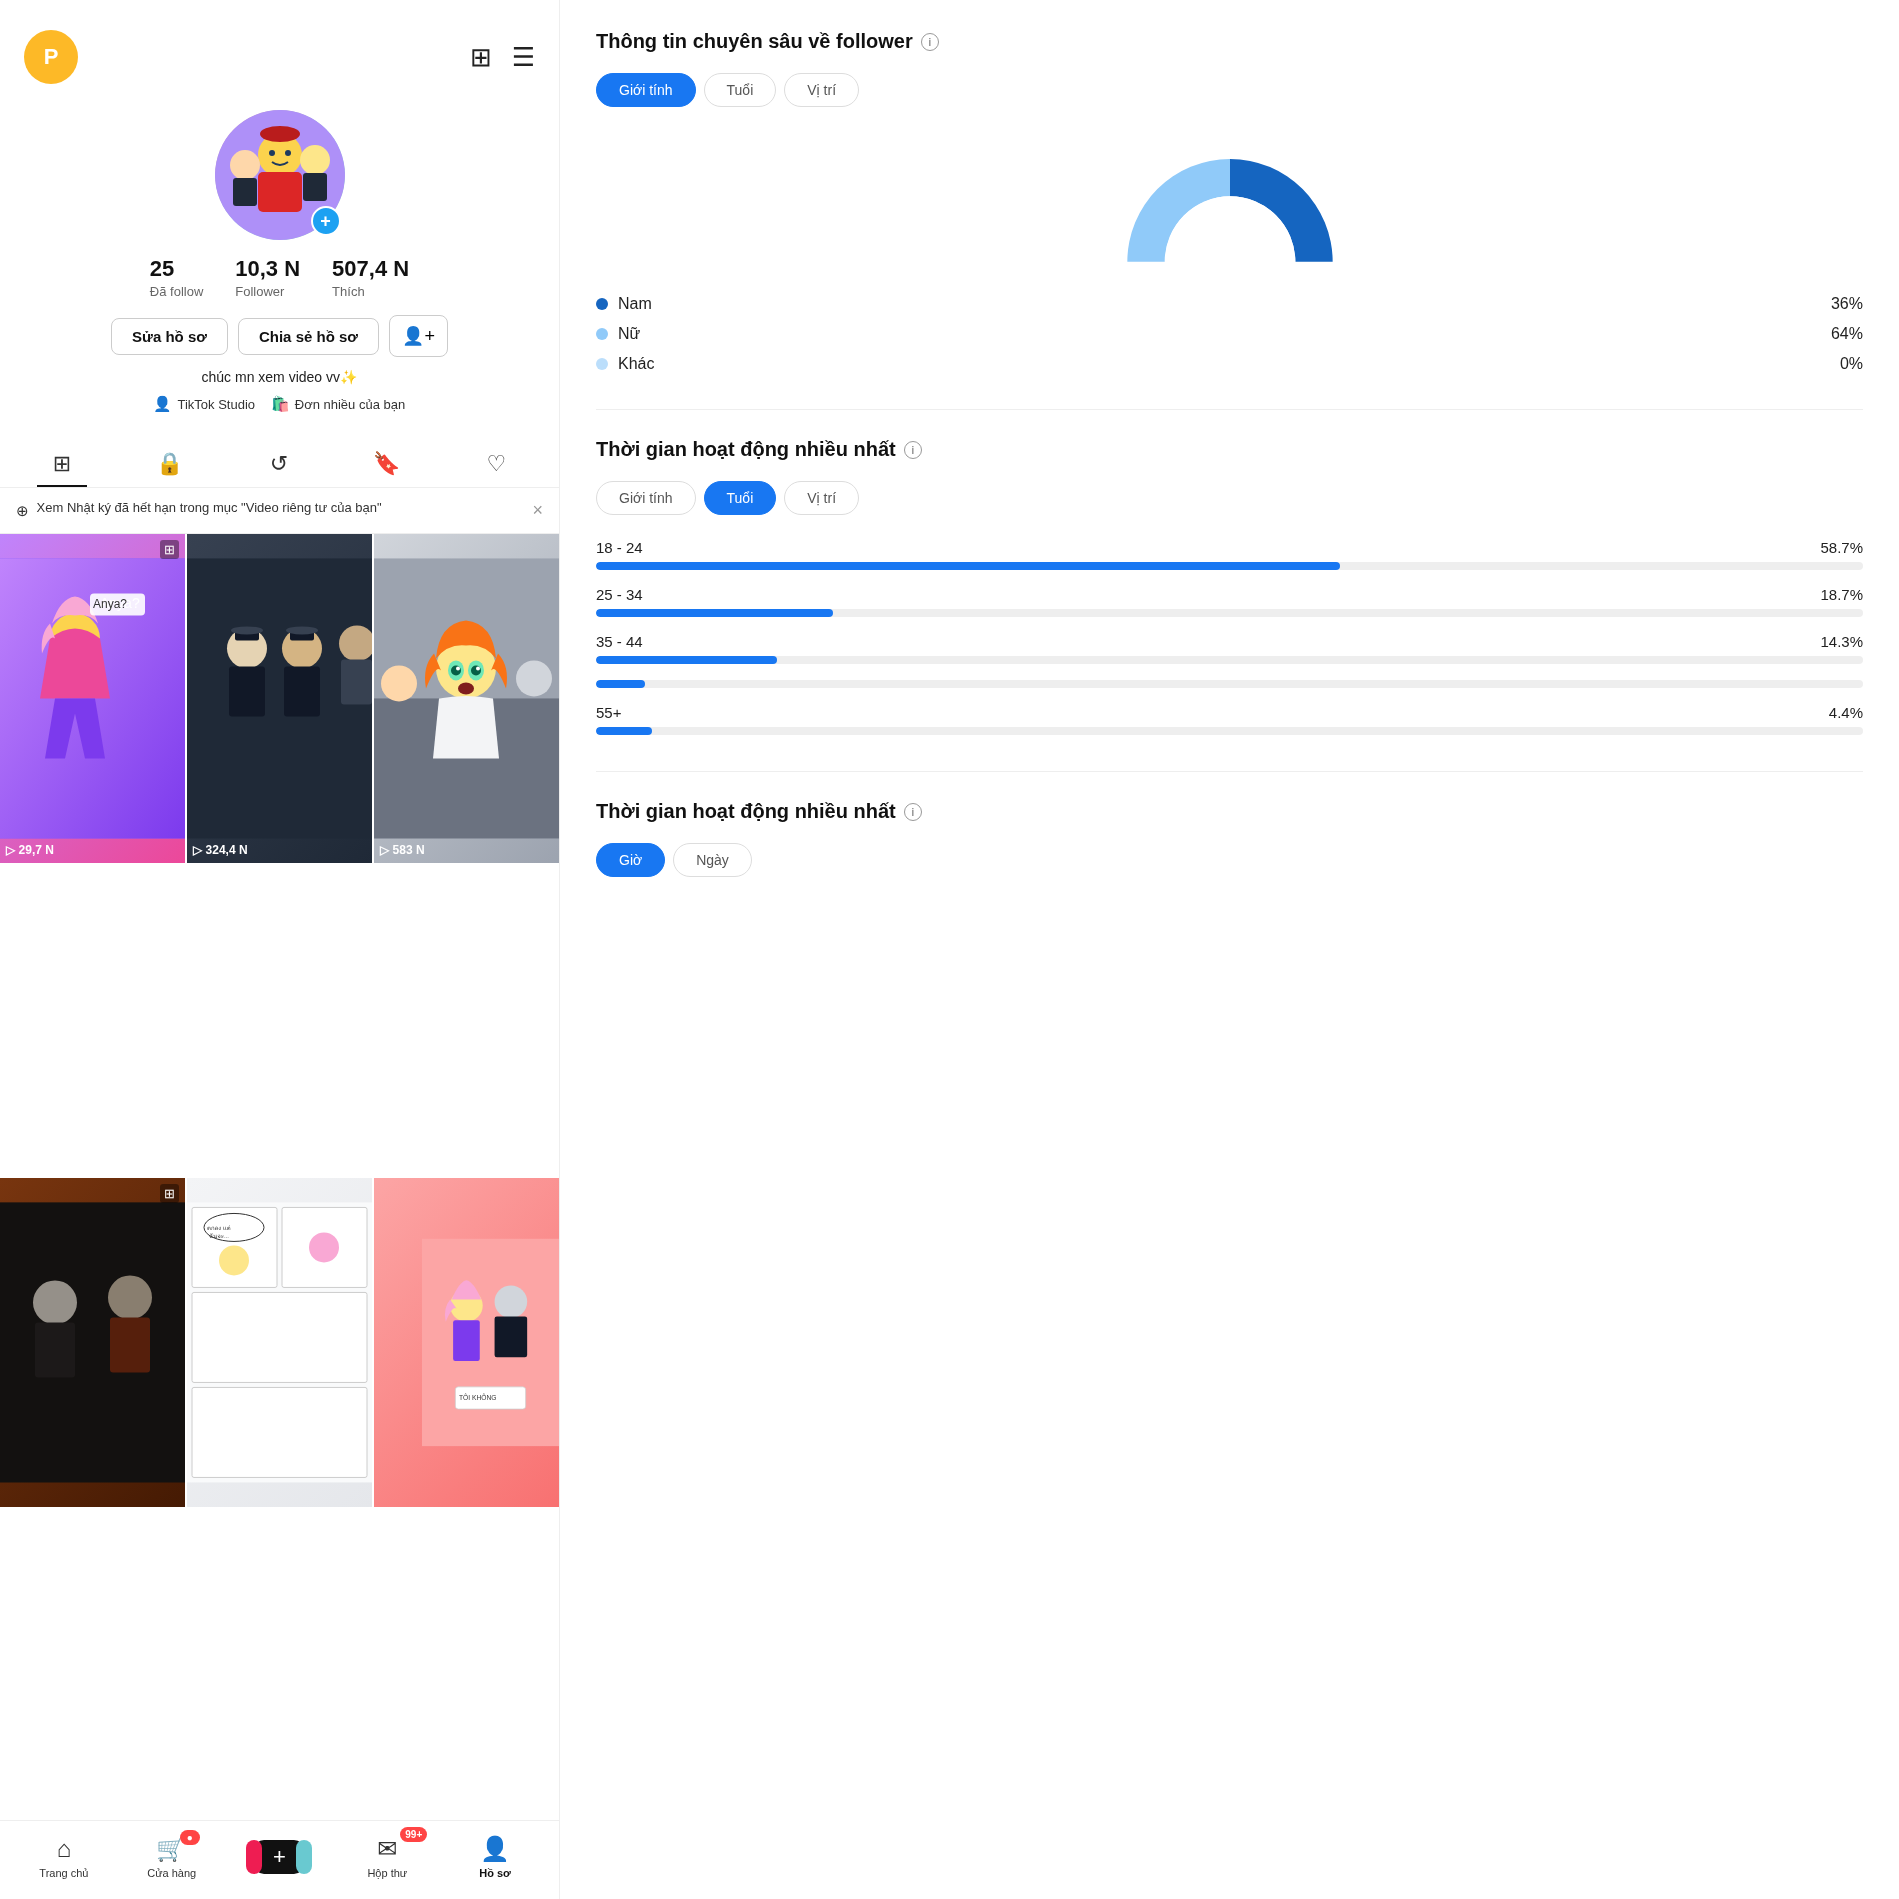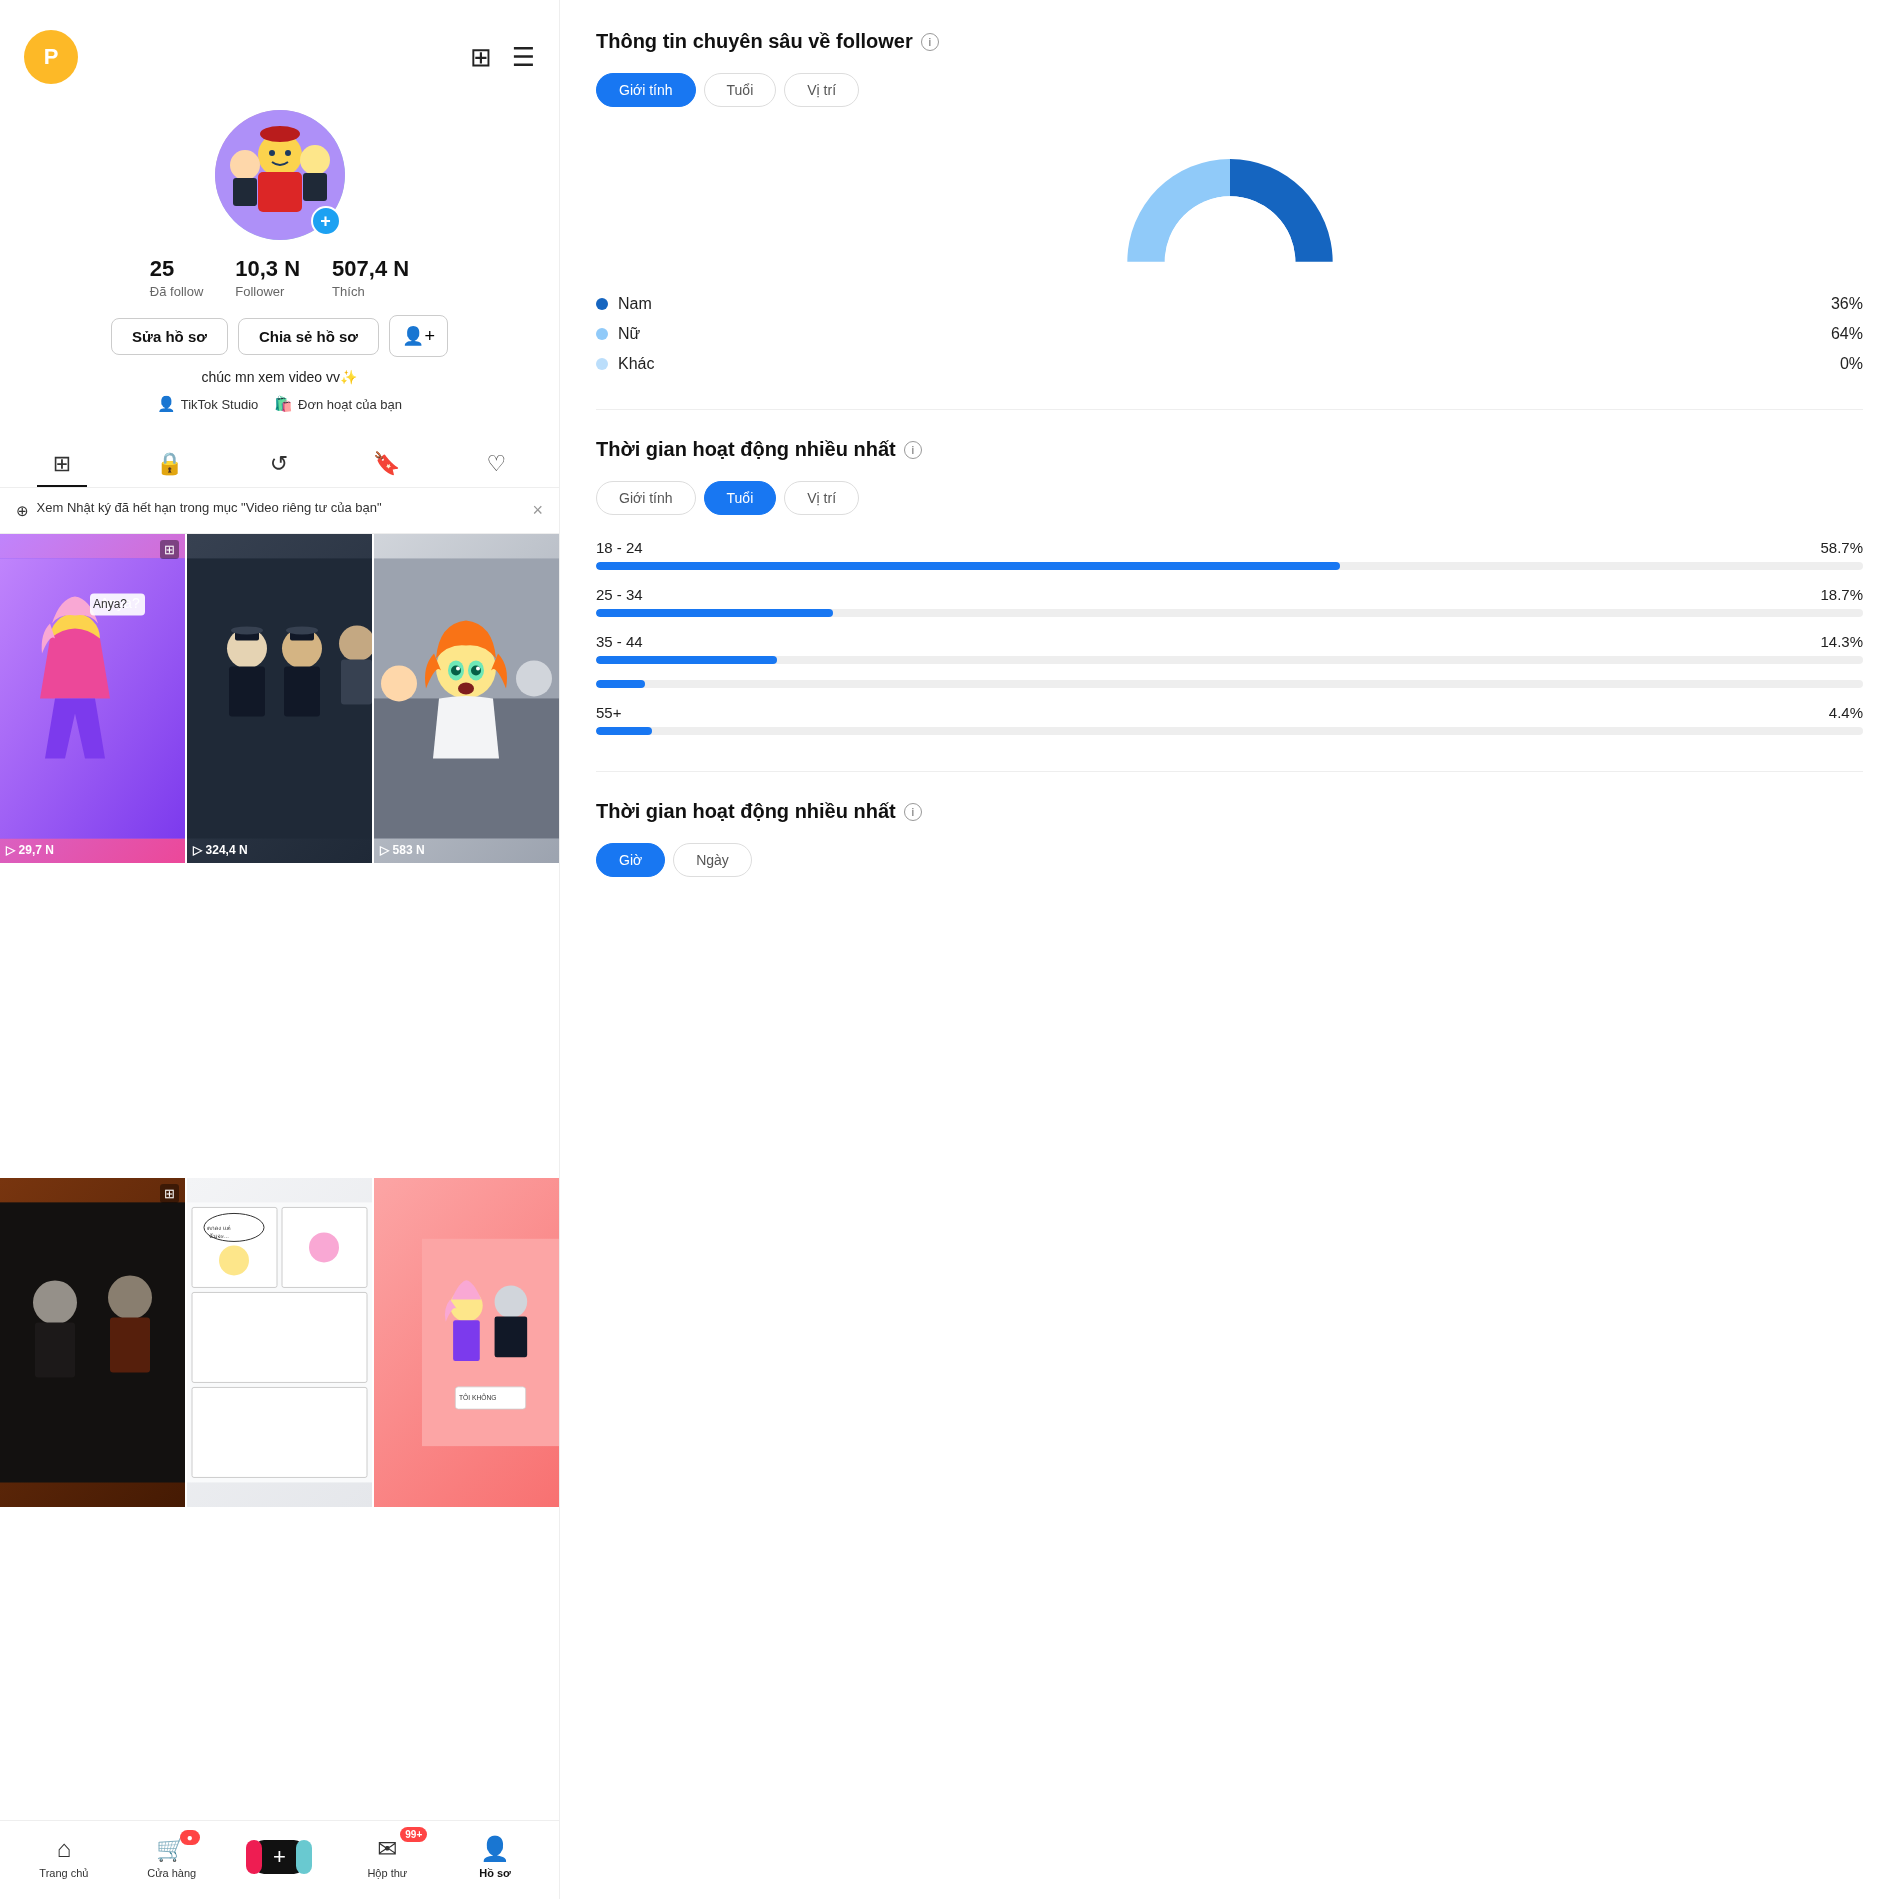--- a/index.html
+++ b/index.html
@@ -505,21 +505,21 @@
 
     <div class="bio-text">chúc mn xem video vv✨</div>
 
     <div class="bio-links">
       <div class="bio-link">
         <span class="bio-link-icon">👤</span>
         <span>TikTok Studio</span>
       </div>
       <div class="bio-link">
         <span class="bio-link-icon">🛍️</span>
-        <span>Đơn hoạt của bạn</span>
+        <span>Đơn nhiều của bạn</span>
       </div>
     </div>
   </div>
 
   <div class="tabs-row">
     <div class="tab-item active">⊞</div>
     <div class="tab-item">🔒</div>
     <div class="tab-item">↺</div>
     <div class="tab-item">🔖</div>
     <div class="tab-item">♡</div>

